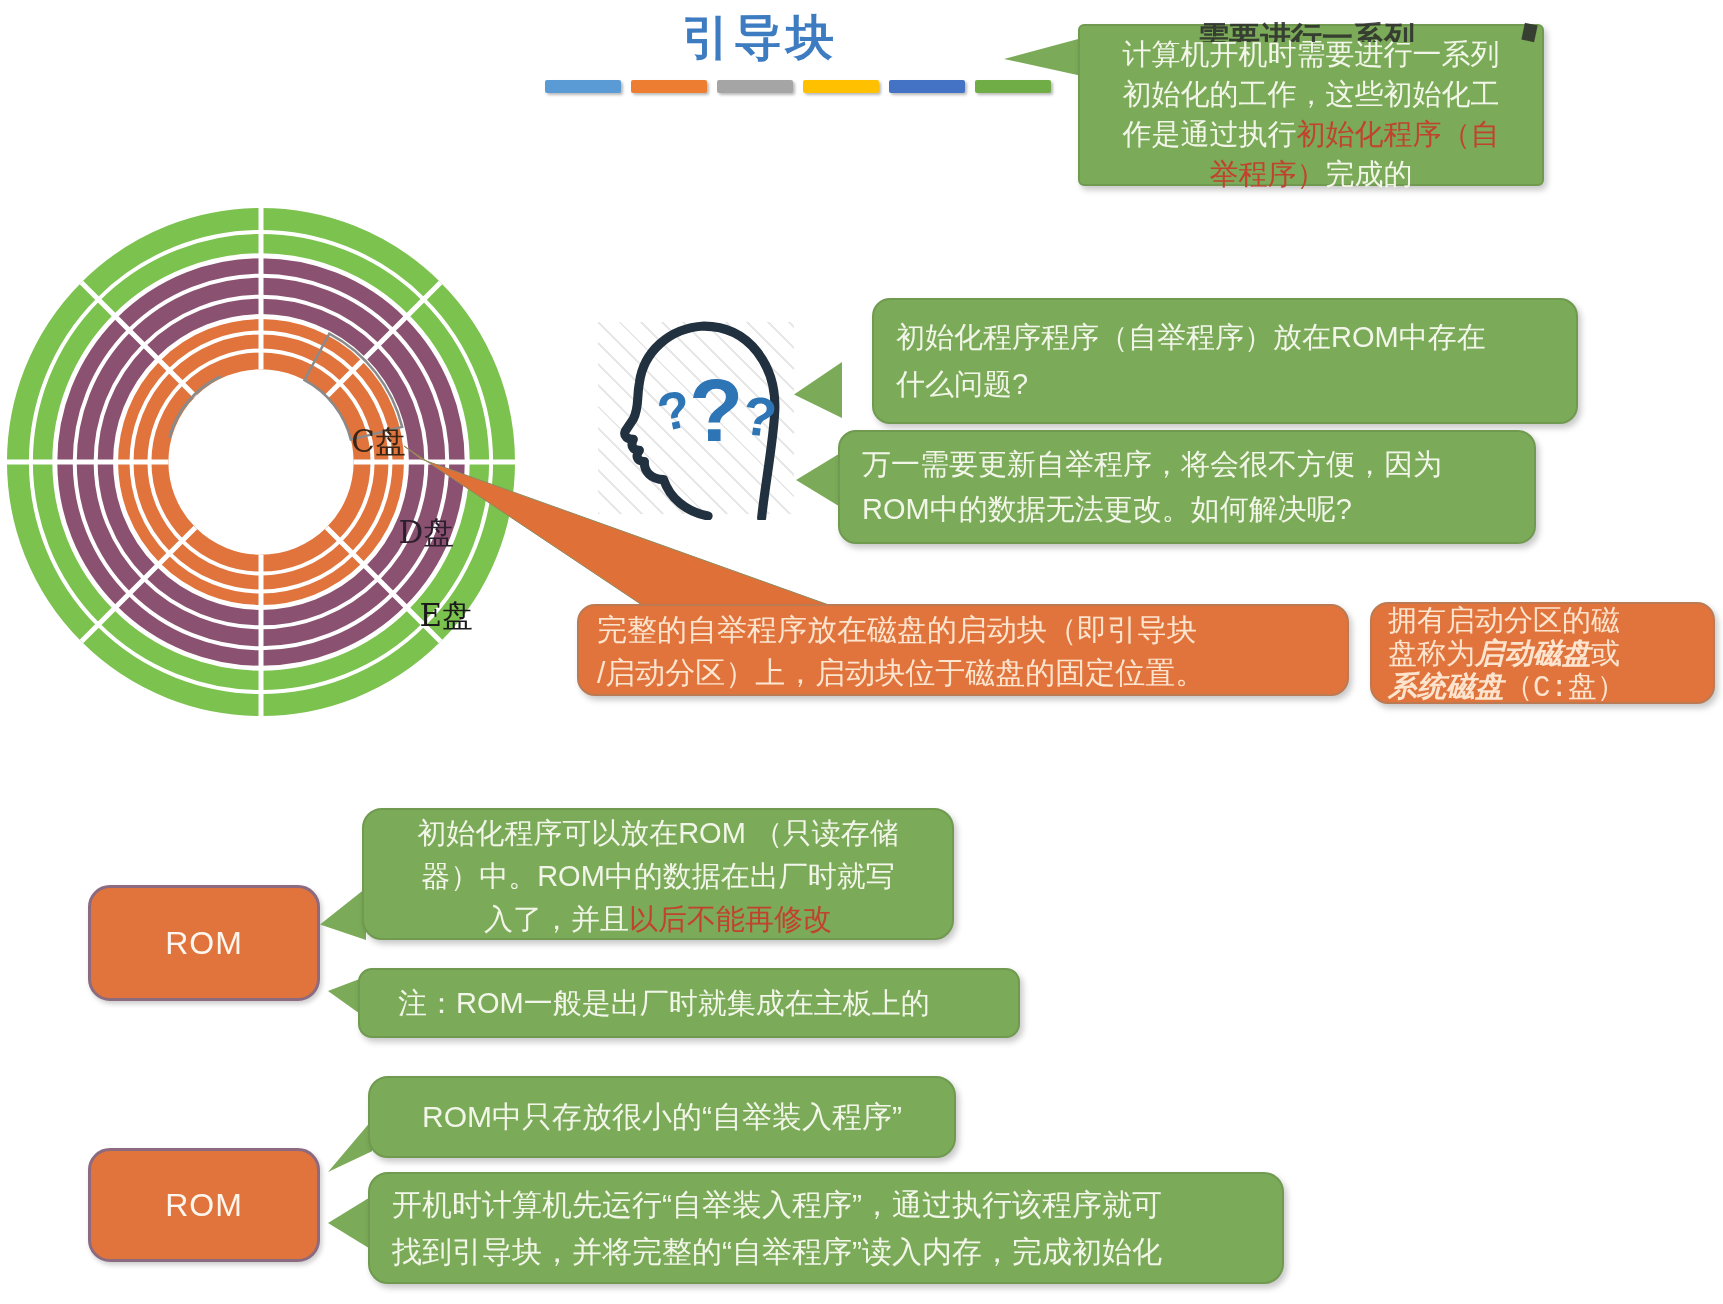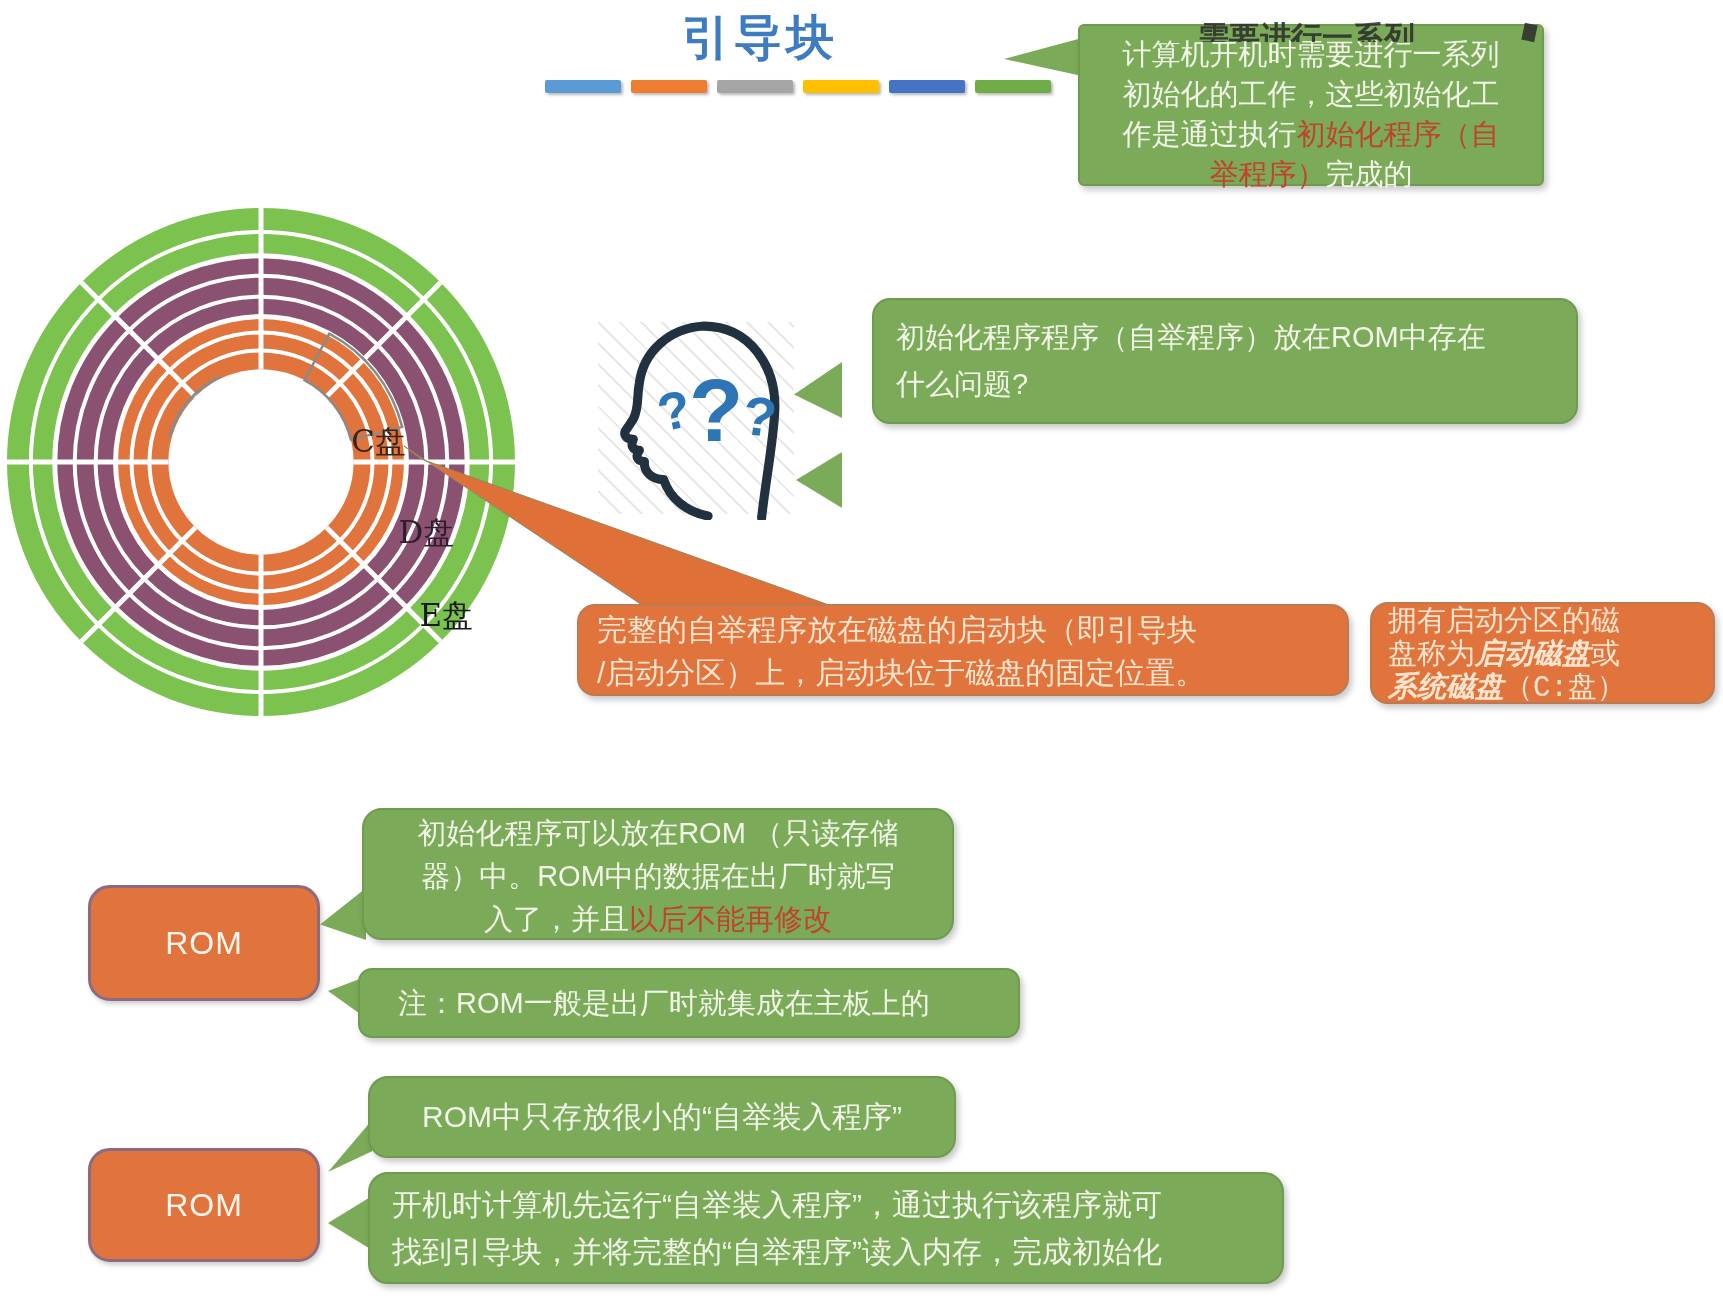--- a/index.html
+++ b/index.html
@@ -132,20 +132,23 @@
     <text class="qmark" x="55" y="112" font-size="52" transform="rotate(-12 60 95)">?</text>
     <text class="qmark" x="85" y="122" font-size="88">?</text>
     <text class="qmark" x="138" y="115" font-size="54" transform="rotate(8 145 100)">?</text>
   </svg>
 
   <div class="tail qa-tail"></div>
   <div class="bubble qa">
     <span><span>初始化程序程序（自举程序）放在ROM中存在</span><br><span>什么问题?</span></span>
   </div>
   <div class="tail qb-tail"></div>
+  <div class="bubble qb">
+    <span><span>万一需要更新自举程序，将会很不方便，因为</span><br><span>ROM中的数据无法更改。如何解决呢?</span></span>
+  </div>
 
   <div class="obox callout">
     <span><span>完整的自举程序放在磁盘的启动块（即引导块</span><br><span>/启动分区）上，启动块位于磁盘的固定位置。</span></span>
   </div>
   <div class="obox bootdisk">
     <span><span>拥有启动分区的磁</span><br><span>盘称为</span><span class="run-em">启动磁盘</span><span>或</span><br><span class="run-em">系统磁盘</span><span>（C:盘）</span></span>
   </div>
 
   <div class="rombox rom1">
     <span>ROM</span>

